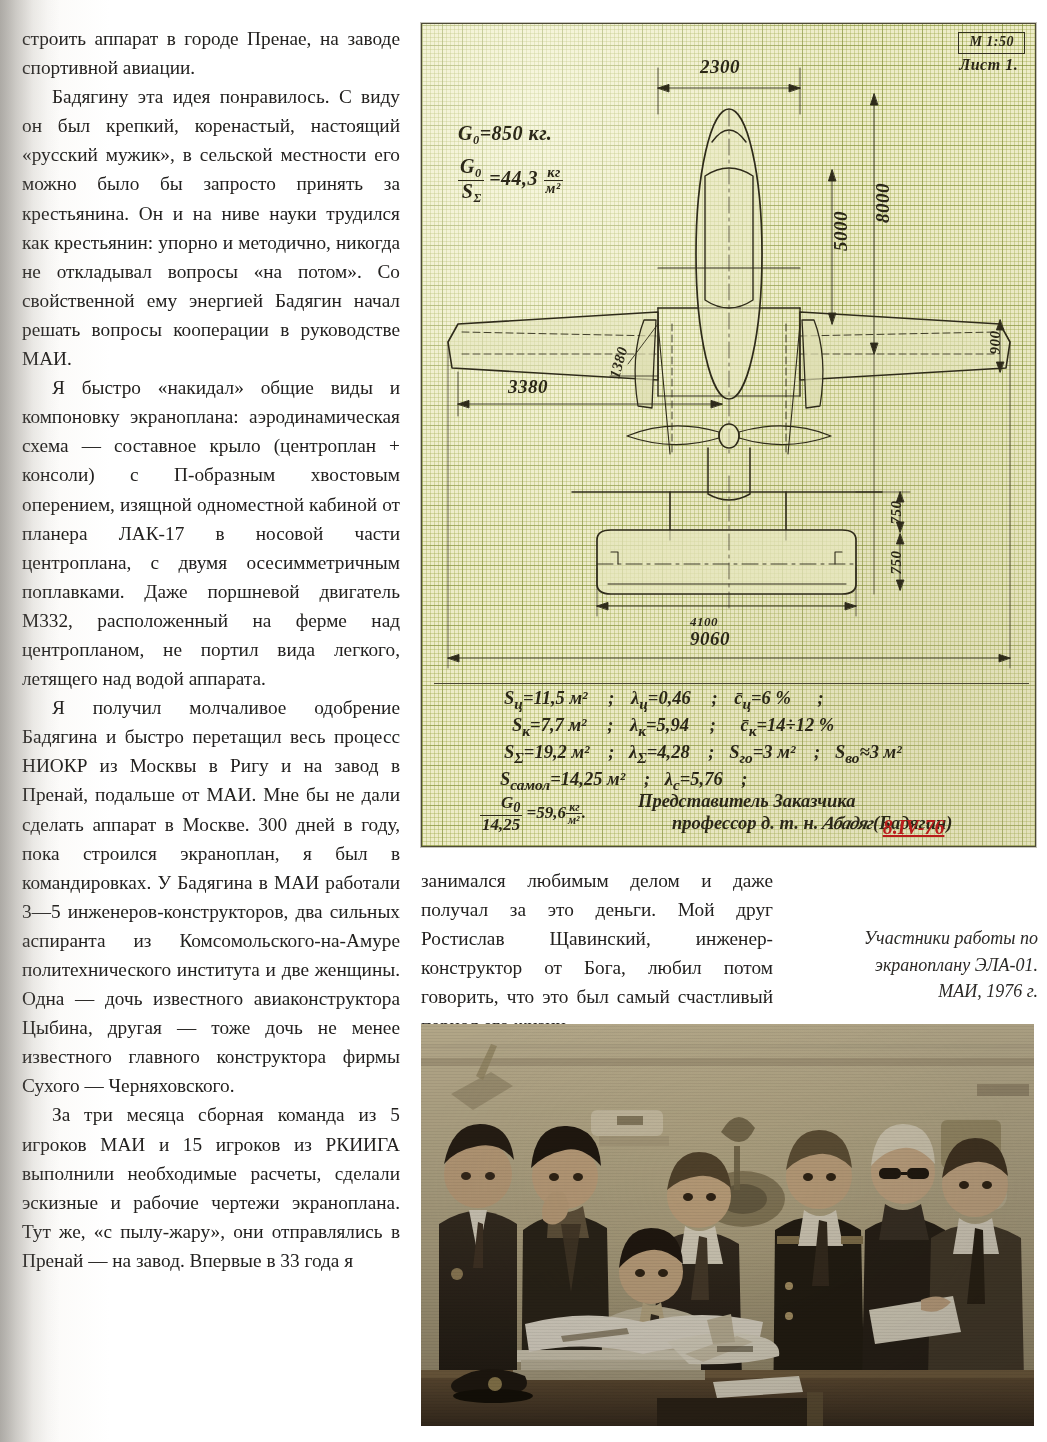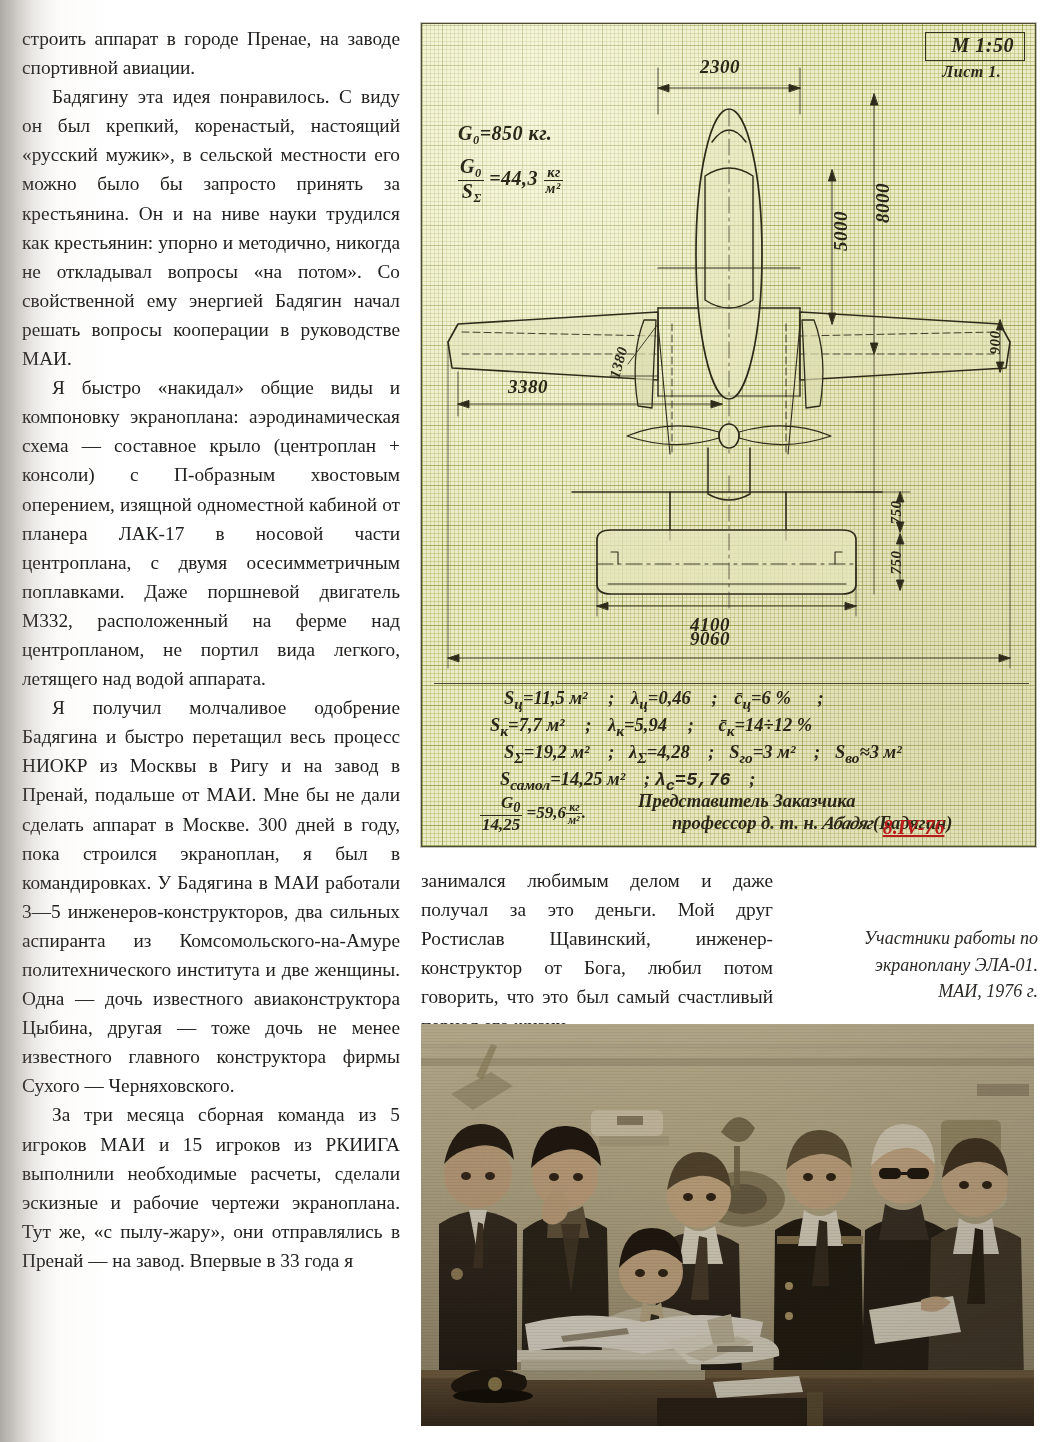--- a/index.html
+++ b/index.html
@@ -89,22 +89,22 @@
   .frac{display:inline-block;text-align:right;vertical-align:middle;line-height:1.02;}
   .frac .num{display:block;border-bottom:1.4px solid #2b2718;padding:0 2px;}
   .frac .den{display:block;padding:0 2px;}
   .vert{transform-origin:center center;}
 
   
   .titleblock{
     position:absolute;right:10px;top:8px;text-align:center;
   }
   .tb-box{
-    border:1.6px solid #33301f;padding:1px 10px 3px 26px;
-    font-size:20px;
+    border:1.6px solid #33301f;padding:1px 10px 3px 10px;
+    font-size:14px;
     text-align:right;
   }
   .tb-sub{font-size:16px;margin-top:2px;padding-right:6px;}
 
   
   .formulas{
     position:absolute;left:12px;right:6px;bottom:6px;
     border-top:1.4px solid #4a4632;
     padding-top:4px;
     padding-left:40px;
@@ -284,52 +284,52 @@
     </div>
 
     <div class="hw" style="left:278px;top:32px;font-size:19px;">2300</div>
     <div class="hw vert" style="left:399px;top:196px;font-size:19px;transform:rotate(-90deg);">5000</div>
     <div class="hw vert" style="left:441px;top:168px;font-size:19px;transform:rotate(-90deg);">8000</div>
     <div class="hw vert" style="left:181px;top:330px;font-size:15px;transform:rotate(-74deg);">1380</div>
     <div class="hw vert" style="left:561px;top:310px;font-size:15px;transform:rotate(-90deg);">900</div>
     <div class="hw" style="left:86px;top:352px;font-size:19px;">3380</div>
     <div class="hw vert" style="left:462px;top:480px;font-size:15px;transform:rotate(-90deg);">750</div>
     <div class="hw vert" style="left:462px;top:530px;font-size:15px;transform:rotate(-90deg);">750</div>
-    <div class="hw" style="left:268px;top:590px;font-size:19px;">4100</div>
+    <div class="hw" style="left:268px;top:590px;font-size:13px;">4100</div>
     <div class="hw" style="left:268px;top:604px;font-size:19px;">9060</div>
 
     <div class="formulas">
       <div class="fline">
         <span style="margin-left:30px;"><span>S</span><sub>ц</sub><span>=11,5 м²</span></span>
         <span style="margin-left:16px;">;</span>
         <span style="margin-left:12px;"><span>λ</span><sub>ц</sub><span>=0,46</span></span>
         <span style="margin-left:16px;">;</span>
         <span style="margin-left:12px;"><span>c̄</span><sub>ц</sub><span>=6 %</span></span>
         <span style="margin-left:22px;">;</span>
       </div>
       <div class="fline">
-        <span style="margin-left:16px;"><span>S</span><sub>к</sub><span>=7,7 м²</span></span>
+        <span style="margin-left:38px;"><span>S</span><sub>к</sub><span>=7,7 м²</span></span>
         <span style="margin-left:16px;">;</span>
         <span style="margin-left:12px;"><span>λ</span><sub>к</sub><span>=5,94</span></span>
         <span style="margin-left:16px;">;</span>
         <span style="margin-left:20px;"><span>c̄</span><sub>к</sub><span>=14÷12 %</span></span>
       </div>
       <div class="fline">
         <span style="margin-left:30px;"><span>S</span><sub>Σ</sub><span>=19,2 м²</span></span>
         <span style="margin-left:14px;">;</span>
         <span style="margin-left:10px;"><span>λ</span><sub>Σ</sub><span>=4,28</span></span>
         <span style="margin-left:14px;">;</span>
         <span style="margin-left:10px;"><span>S</span><sub>го</sub><span>=3 м²</span></span>
         <span style="margin-left:14px;">;</span>
         <span style="margin-left:10px;"><span>S</span><sub>во</sub><span>≈3 м²</span></span>
       </div>
       <div class="fline">
         <span style="margin-left:26px;"><span>S</span><sub>самол</sub><span>=14,25 м²</span></span>
         <span style="margin-left:14px;">;</span>
-        <span style="font-family:Liberation Mono, monospace;"><span>λ</span><sub>с</sub><span>=5,76</span></span>
+        <span style="margin-left:10px;"><span>λ</span><sub>с</sub><span>=5,76</span></span>
         <span style="margin-left:14px;">;</span>
       </div>
 
       <div class="fline" style="height:44px;">
         <span style="position:absolute;left:6px;top:-2px;font-size:17px;">
           <span class="frac">
             <span class="num"><span>G</span><sub>0</sub></span>
             <span class="den">14,25</span>
           </span>
           <span>=59,6</span><span class="frac" style="font-size:.7em;"><span class="num">кг</span><span class="den">м²</span></span><span>.</span>

